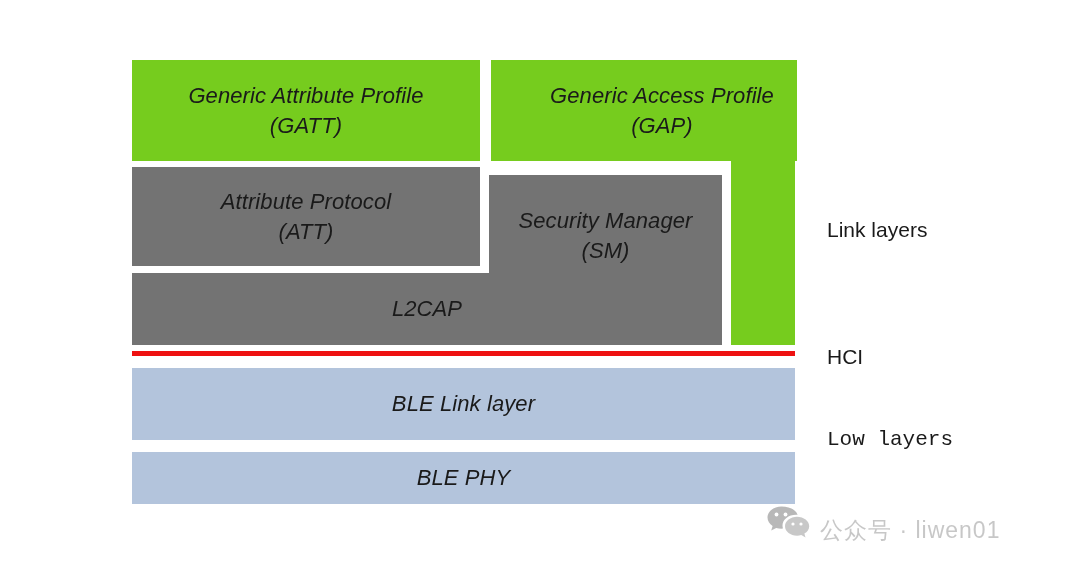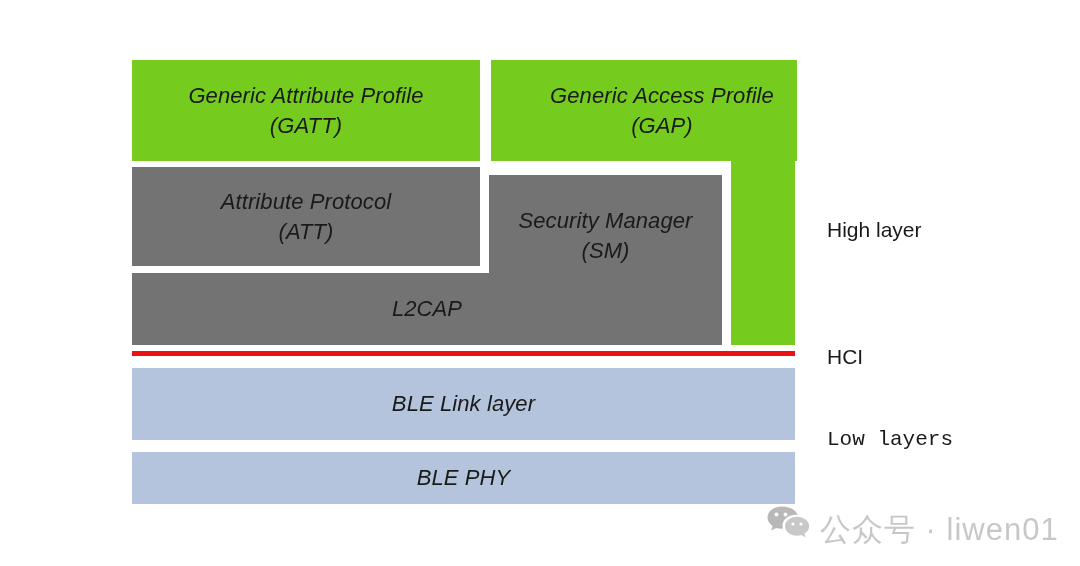--- a/index.html
+++ b/index.html
@@ -86,21 +86,21 @@
     position: absolute;
     left: 766px;
     top: 499px;
     display: flex;
     align-items: center;
     gap: 10px;
     opacity: 0.62;
     z-index: 8;
   }
   #watermark .wm-text {
-    font-size: 31px;
+    font-size: 23px;
     line-height: 30px;
     color: #a6a6a6;
     white-space: nowrap;
     letter-spacing: 1px;
     margin-top: 16px;
   }
   #wechat-icon { display: block; }
 </style>
 </head>
 <body>
@@ -122,21 +122,21 @@
 (SM)</div>
 
   <div class="box yellow" id="box-l2cap">L2CAP</div>
 
   <div id="hci-line"></div>
 
   <div class="box blue" id="box-linklayer">BLE Link layer</div>
 
   <div class="box blue" id="box-phy">BLE PHY</div>
 
-  <div class="side-label" id="label-high">High layer</div>
+  <div class="side-label" id="label-high">Link layers</div>
 
   <div class="side-label" id="label-hci">HCI</div>
 
   <div class="side-label" id="label-low">Low layers</div>
 
   <div id="watermark">
     <svg id="wechat-icon" width="44" height="34" viewBox="0 0 44 34">
       <path d="M15.5 1.5C7.5 1.5 1.5 6.7 1.5 12.6c0 3.4 2 6.4 5.1 8.4l-1.4 4.6 5-2.7
                c1.6.5 3.4.8 5.3.8 .5 0 1 0 1.5-.1 -.3-1-.5-2-.5-3 0-5.9 6-10.8 13.6-10.8
                .5 0 1 0 1.5.1C30.4 5 23.7 1.5 15.5 1.5z" fill="#8e8e8e"></path>

